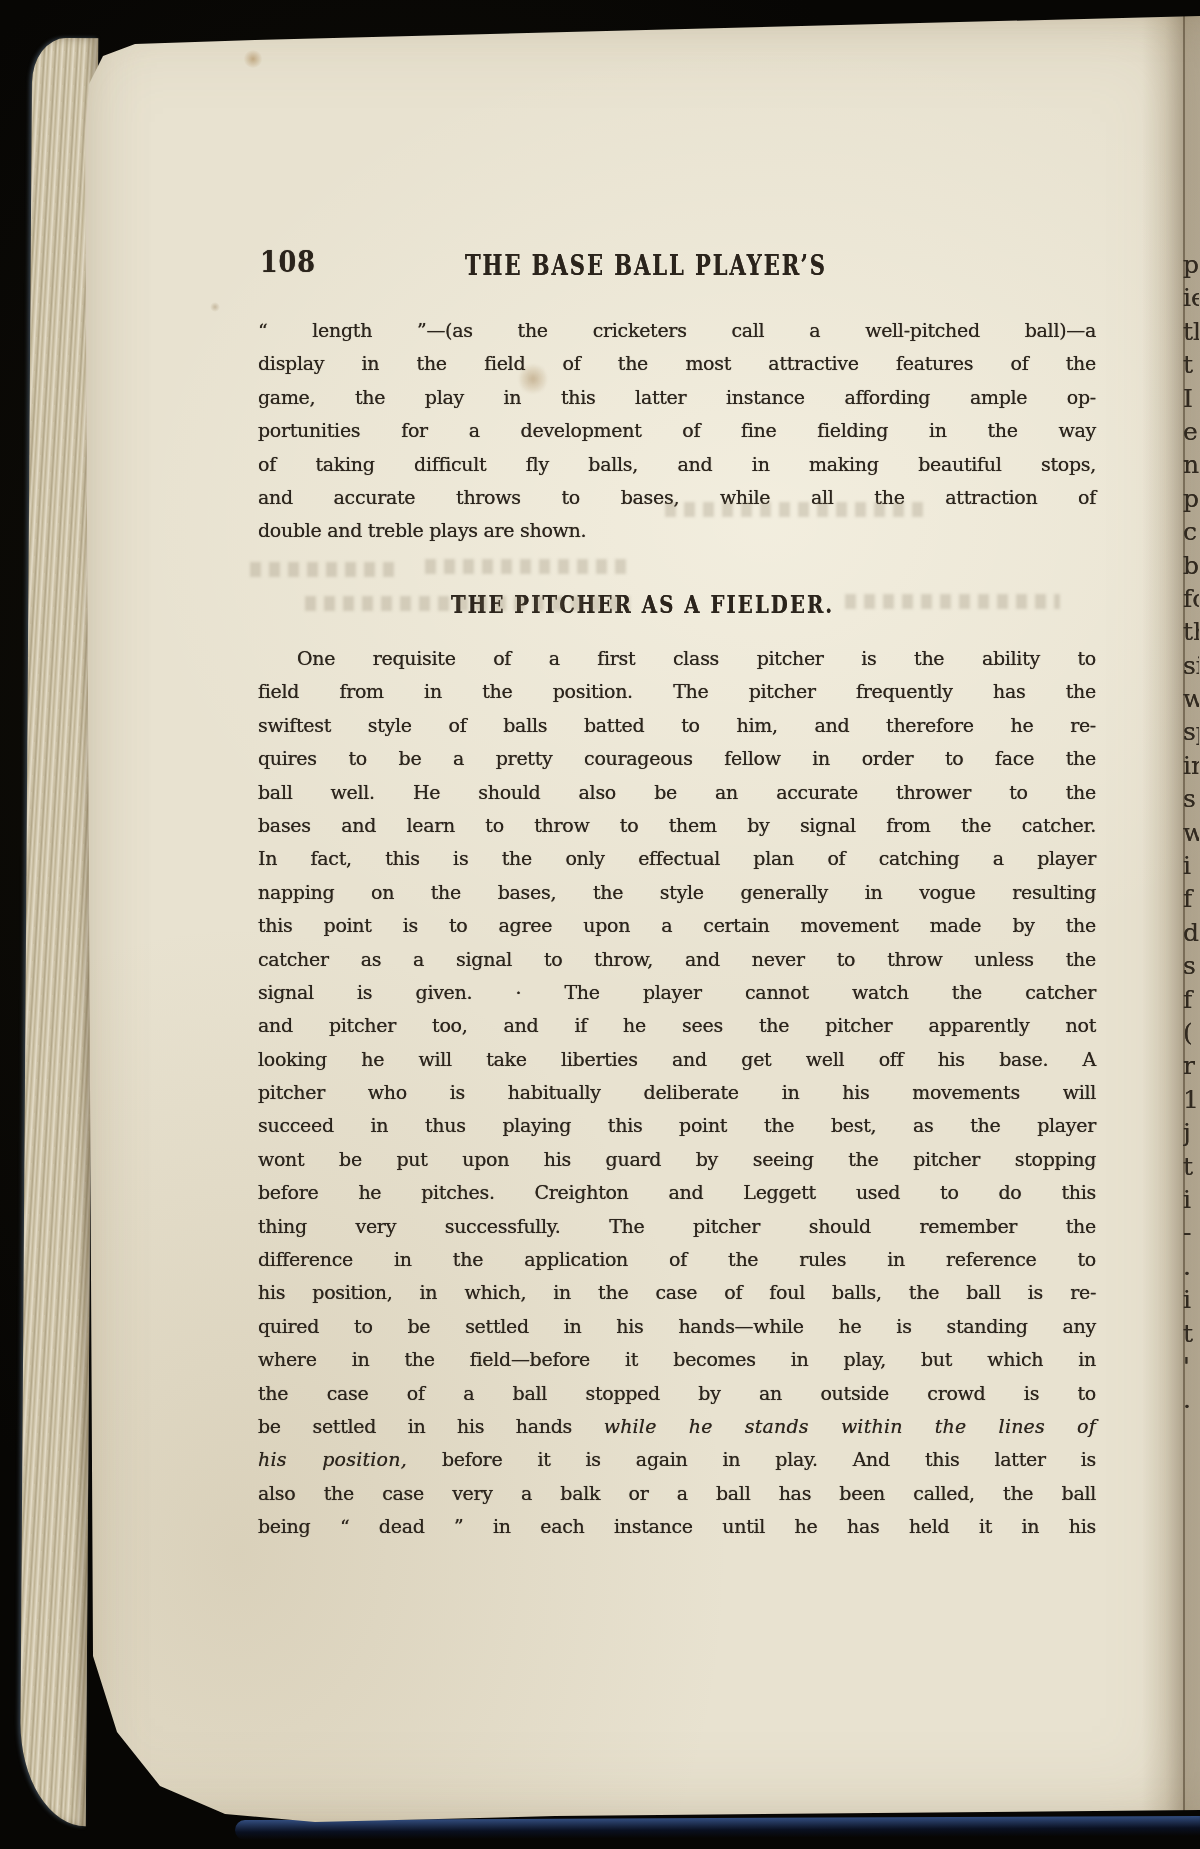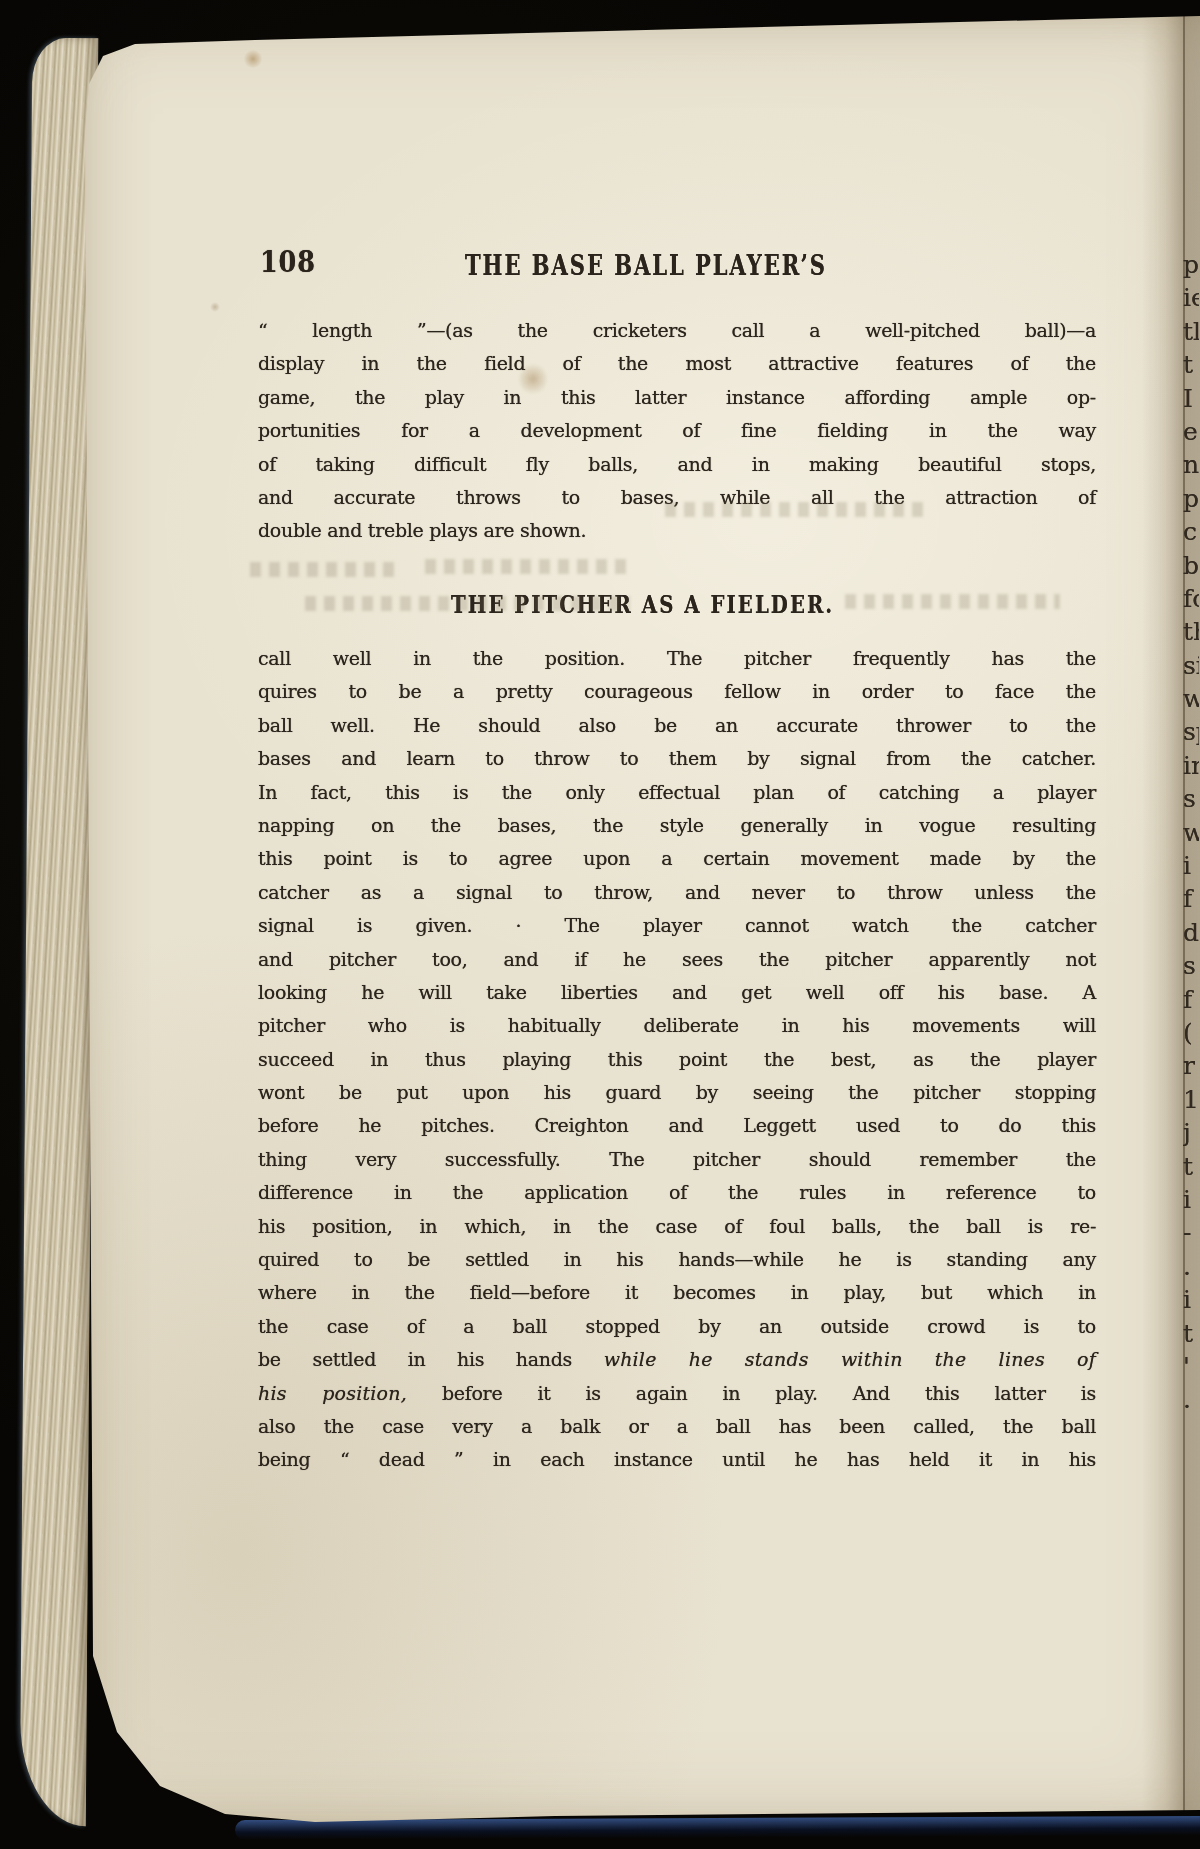--- a/index.html
+++ b/index.html
@@ -121,21 +121,23 @@
         <div class="bl">of taking difficult fly balls, and in making beautiful stops,</div>
         <div class="bl">and accurate throws to bases, while all the attraction of</div>
         <div class="bl short">double and treble plays are shown.</div>
       </div>
 
     <div class="sect">
       <span>THE PITCHER AS A FIELDER.</span>
     </div>
 
     <div class="body-block" id="para2">
-        <div class="bl">call well in the position. The pitcher frequently has the</div>
+        <div class="bl ind">One requisite of a first class pitcher is the ability to</div>
+        <div class="bl">field from in the position. The pitcher frequently has the</div>
+        <div class="bl">swiftest style of balls batted to him, and therefore he re-</div>
         <div class="bl">quires to be a pretty courageous fellow in order to face the</div>
         <div class="bl">ball well. He should also be an accurate thrower to the</div>
         <div class="bl">bases and learn to throw to them by signal from the catcher.</div>
         <div class="bl">In fact, this is the only effectual plan of catching a player</div>
         <div class="bl">napping on the bases, the style generally in vogue resulting</div>
         <div class="bl">this point is to agree upon a certain movement made by the</div>
         <div class="bl">catcher as a signal to throw, and never to throw unless the</div>
         <div class="bl">signal is given. · The player cannot watch the catcher</div>
         <div class="bl">and pitcher too, and if he sees the pitcher apparently not</div>
         <div class="bl">looking he will take liberties and get well off his base. A</div>

